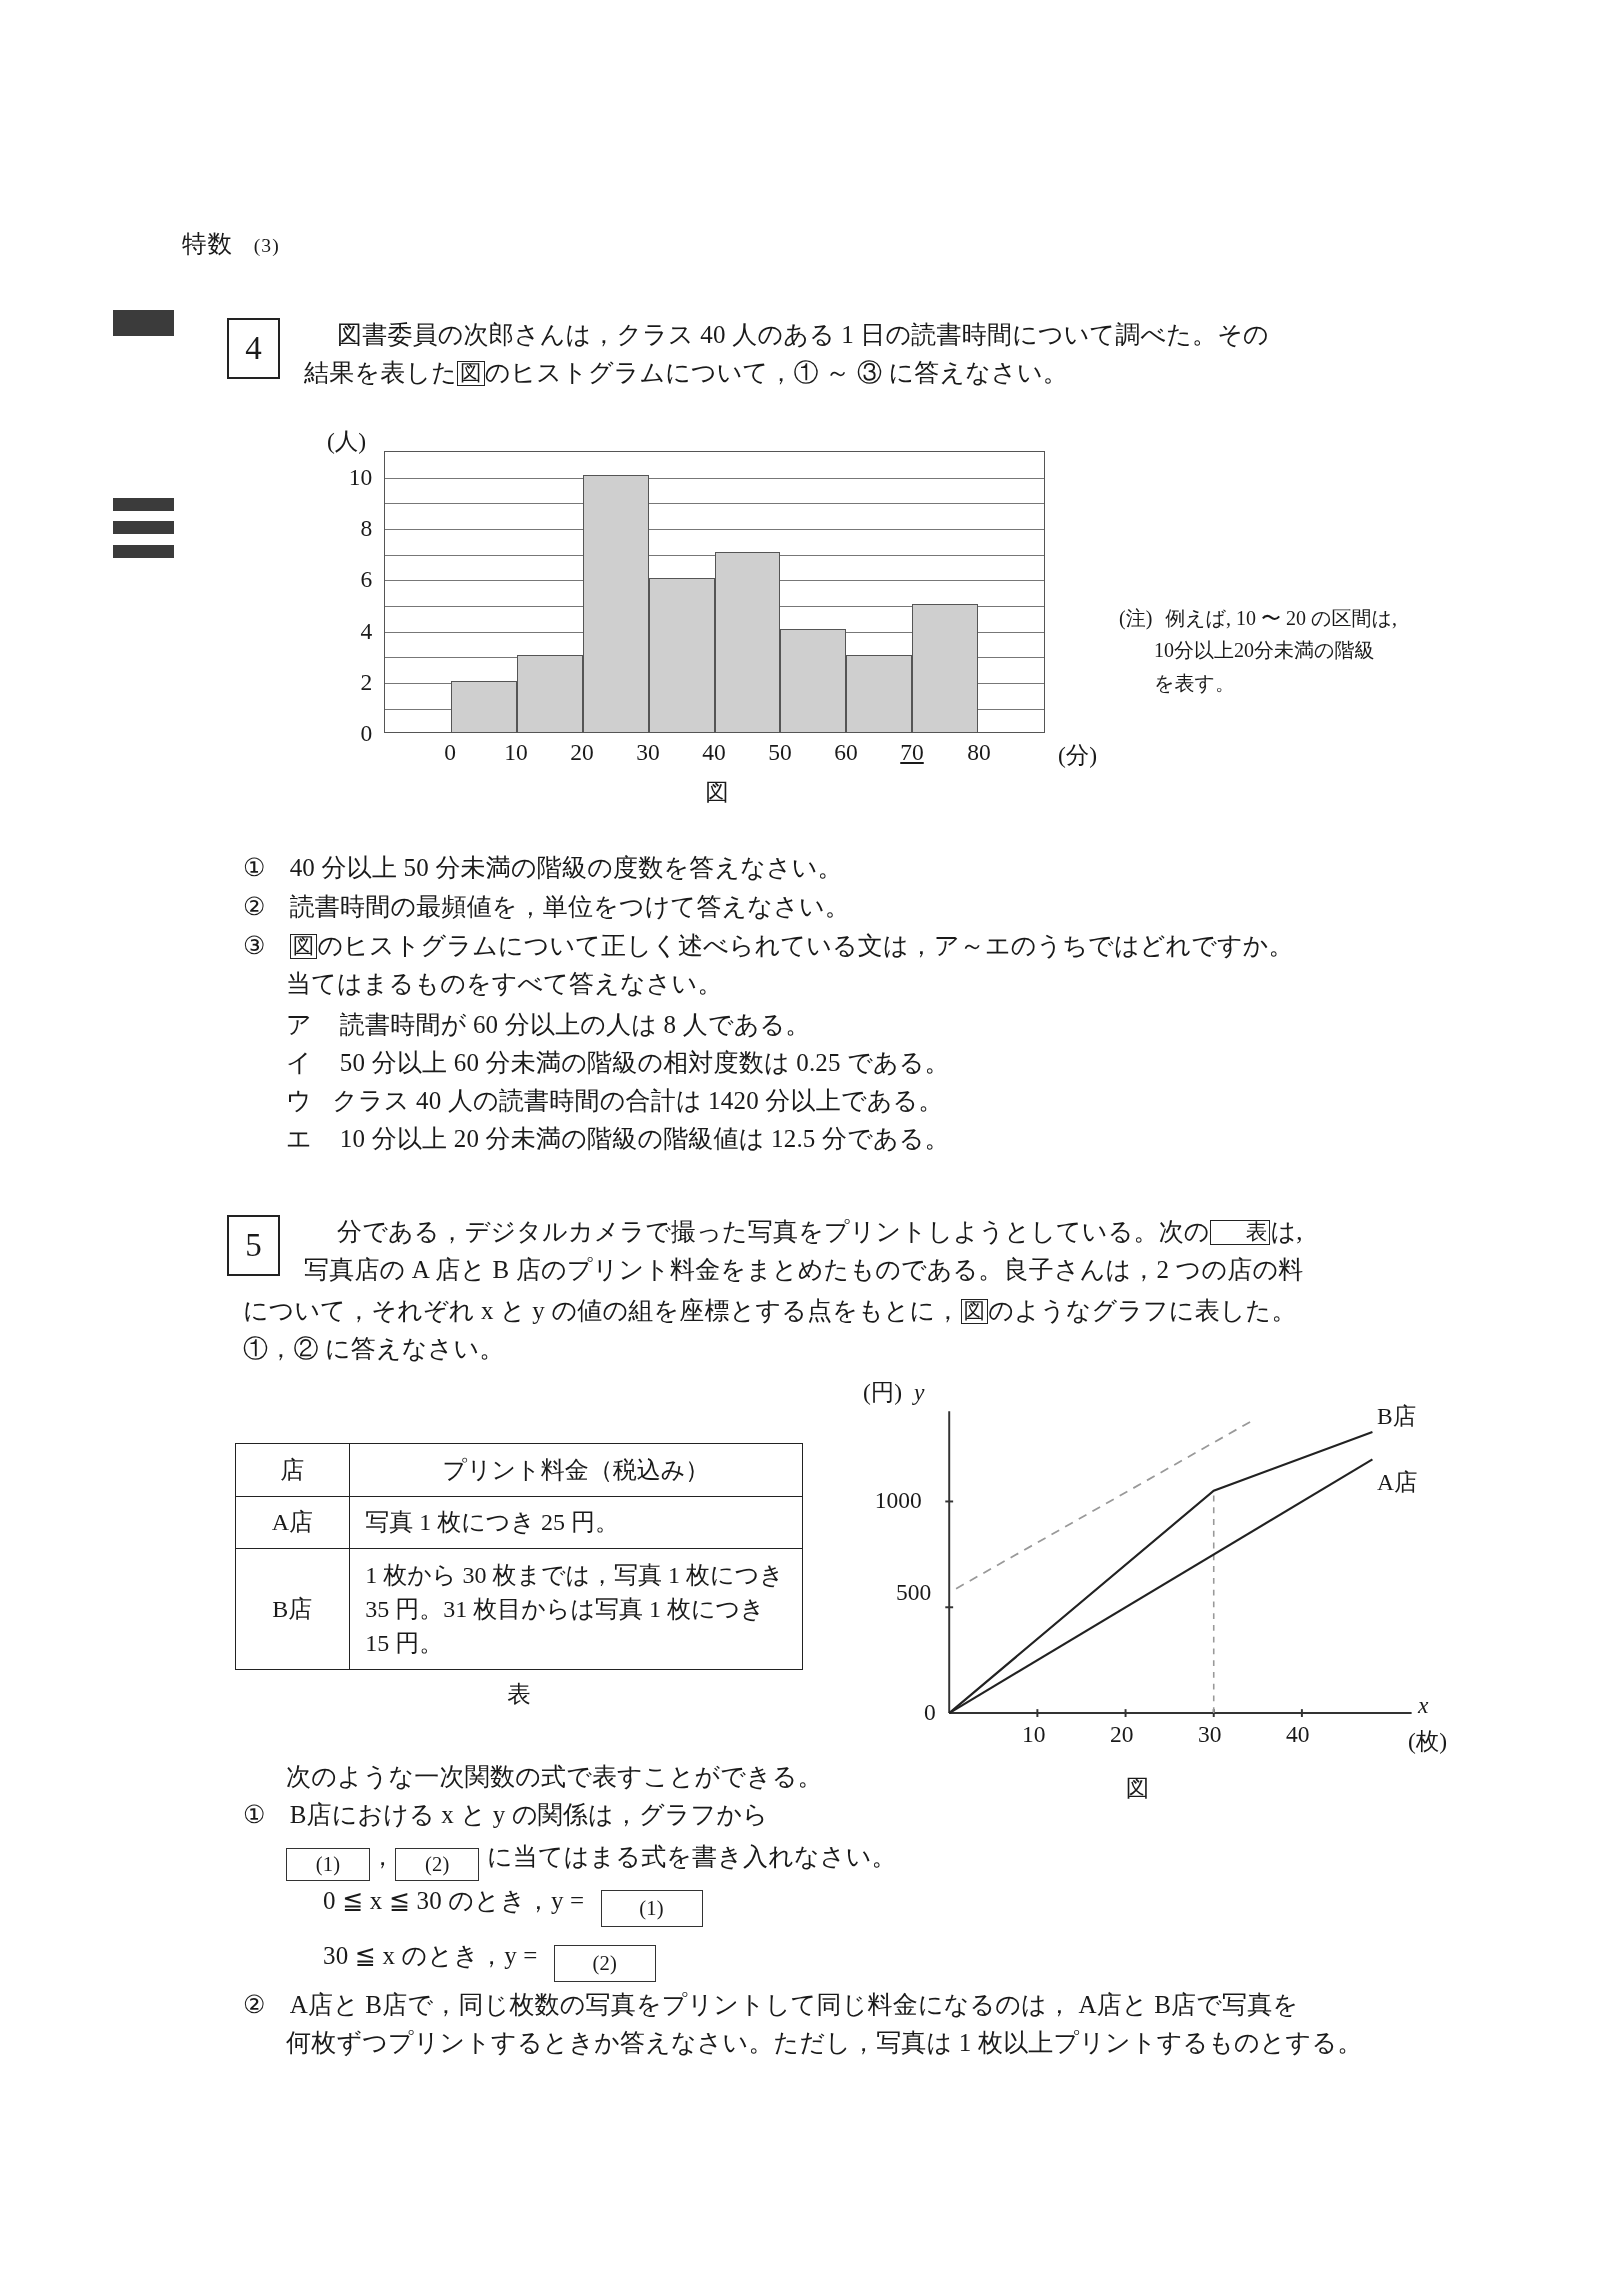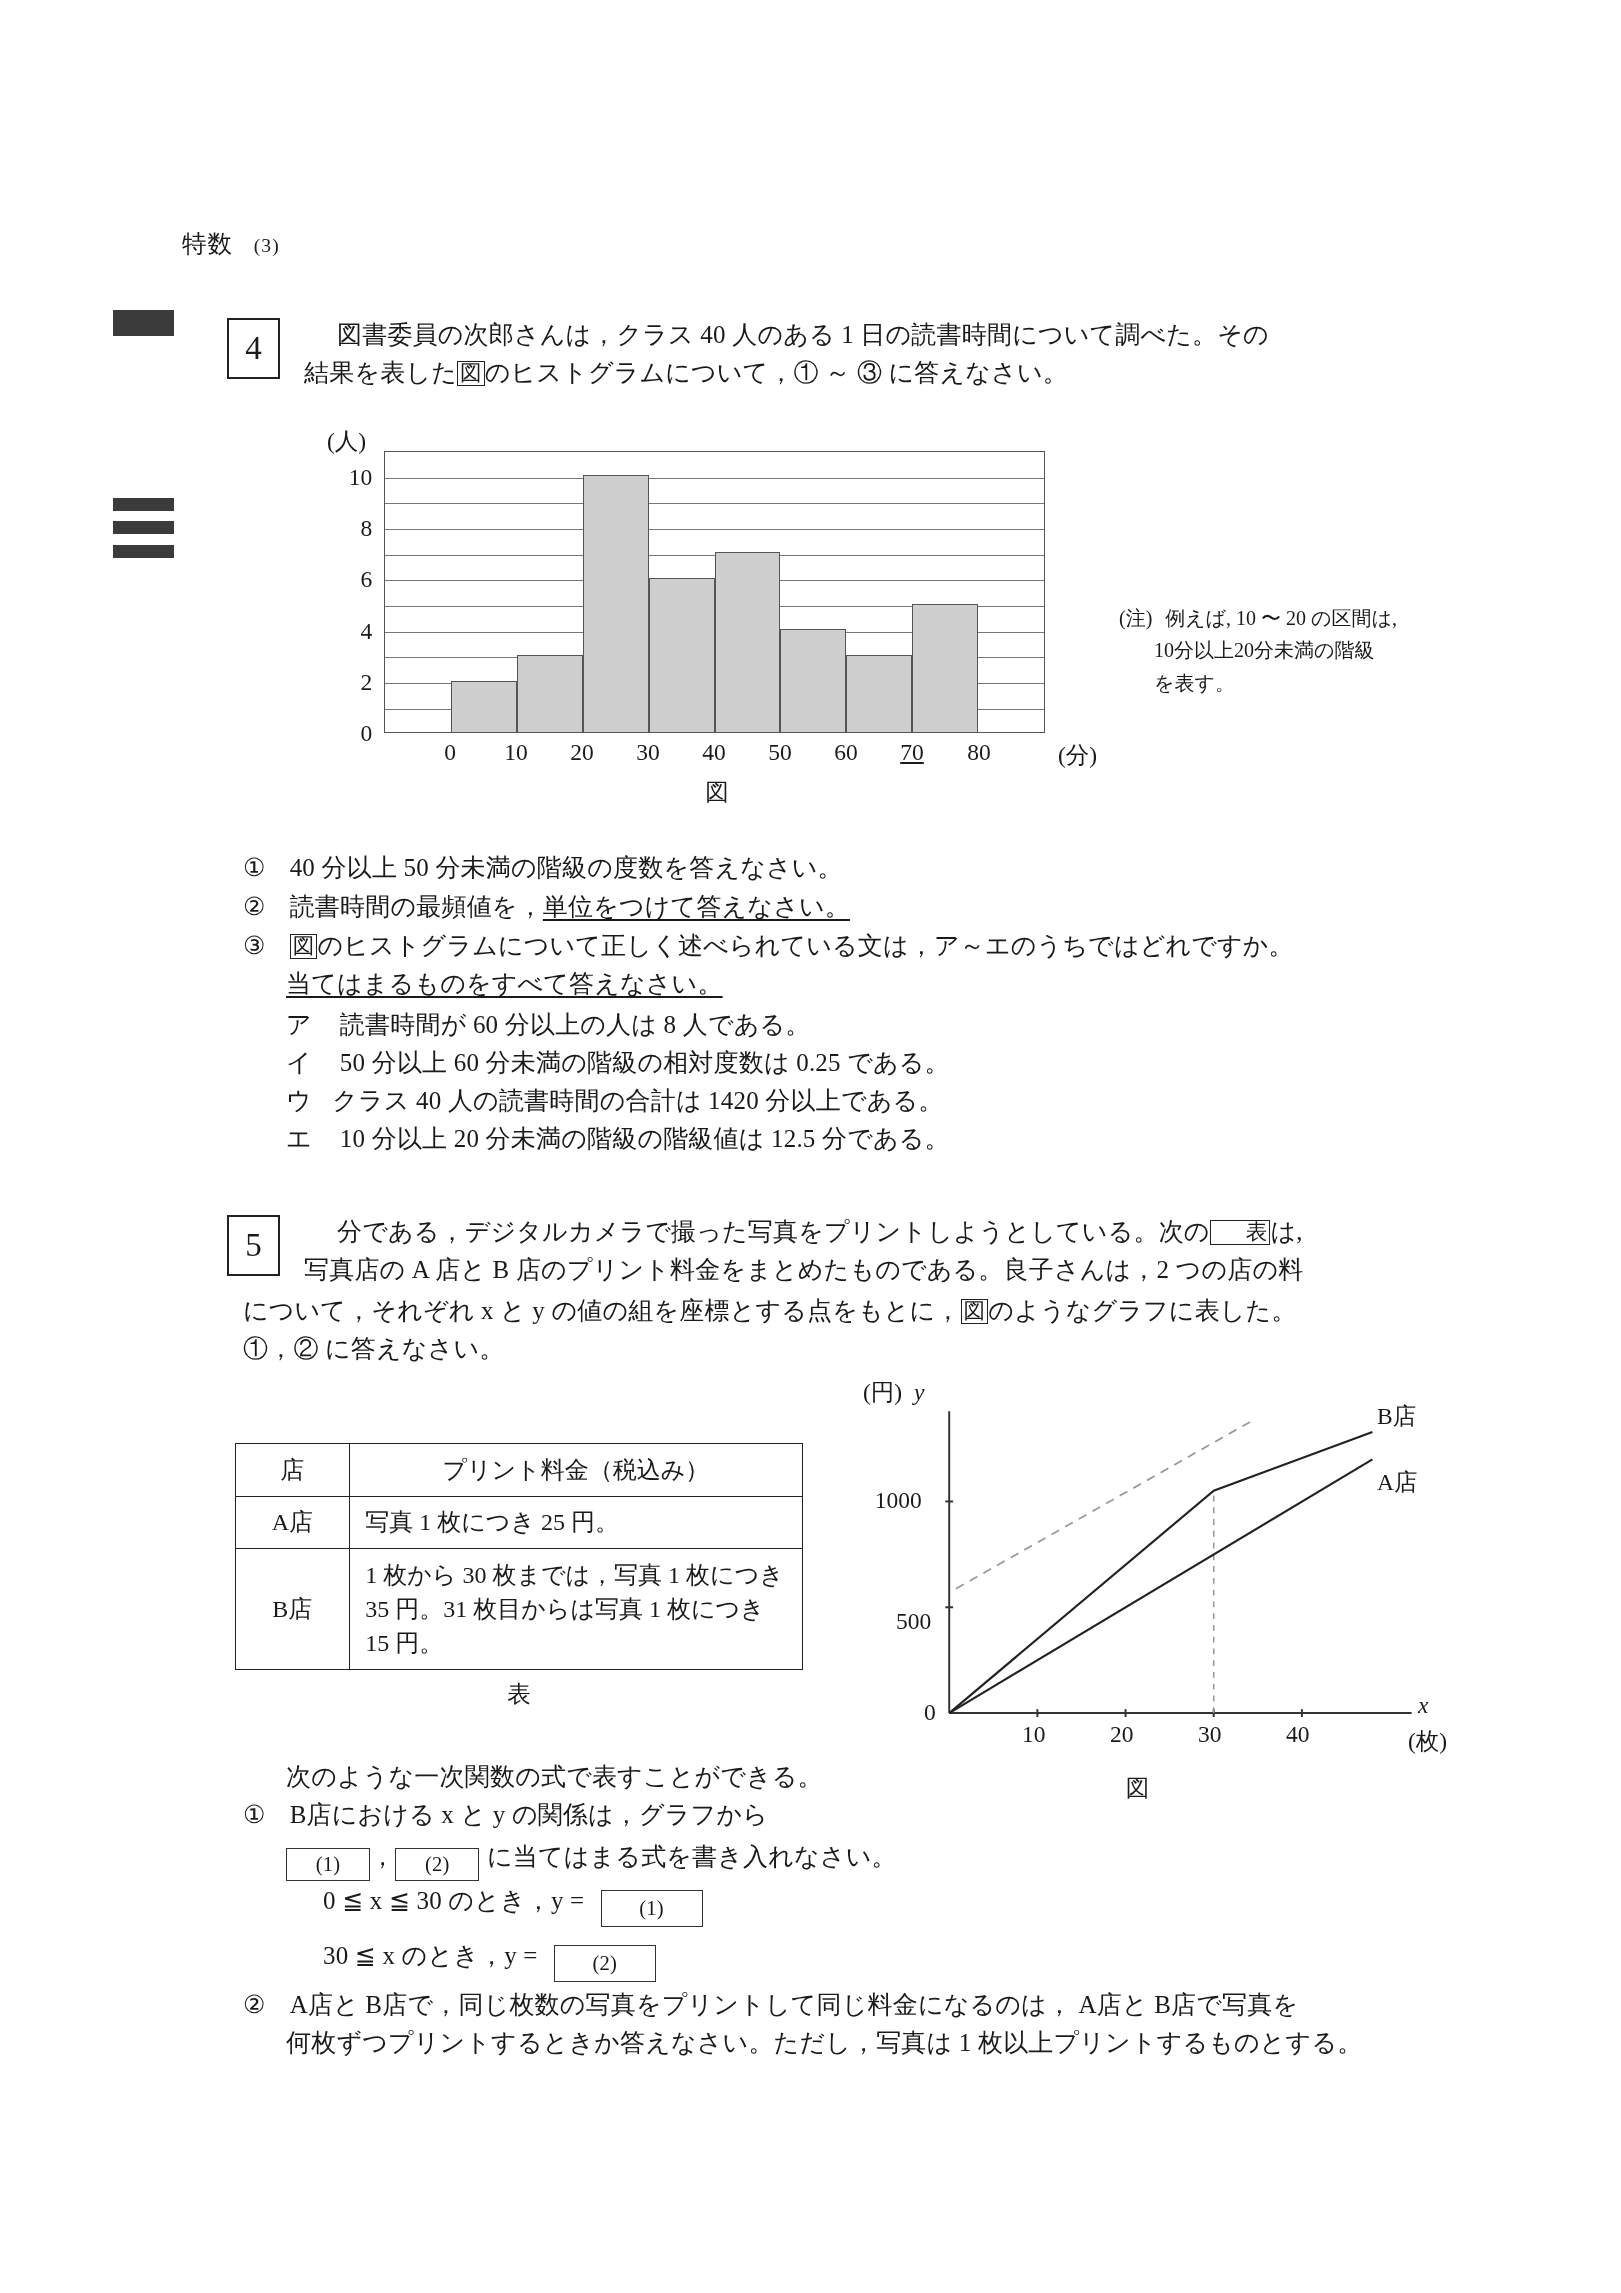--- a/index.html
+++ b/index.html
@@ -30,21 +30,21 @@
   .qnum {
     position:absolute;
     width:53px; height:61px;
     border:2px solid #222;
     display:flex; align-items:center; justify-content:center;
     font-size:33px; line-height:1;
     font-family:"Liberation Serif", serif;
   }
   .qbody { position:absolute; font-size:25px; line-height:1.52; letter-spacing:0.2px; }
 
-  .u { text-decoration:underline; text-underline-offset:3.9px; }
+  .u { text-underline-offset:3.9px; }
   .it { font-style:italic; font-family:"Liberation Serif", serif; }
   .boxed-fig {
     display:inline-block; border:1.6px solid #222; padding:0 2px;
     line-height:1.05; font-size:21.6px; vertical-align:1px;
   }
 
   
   #histogram { position:absolute; left:325px; top:429px; width:784px; height:333px; }
   .hist-frame {
     position:absolute; left:59px; top:21.6px;
@@ -299,21 +299,21 @@
 
       <line x1="358" y1="344" x2="358" y2="117" stroke="#999" stroke-width="1.6" stroke-dasharray="6,6"></line>
 
       <line x1="88" y1="344" x2="520" y2="85" stroke="#222" stroke-width="2.2"></line>
 
       <polyline points="88,344 358,117 520,57" fill="none" stroke="#222" stroke-width="2.2"></polyline>
     </svg>
     <div class="lg-text" style="left:514px; top:23.5px;">B店</div>
     <div class="lg-text" style="left:514px; top:90px;">A店</div>
     <div class="lg-text" style="left:11.8px; top:111px;">1000</div>
-    <div class="lg-text" style="left:33px; top:232px;">500</div>
+    <div class="lg-text" style="left:33px; top:203px;">500</div>
     <div class="lg-text" style="left:61px; top:323px;">0</div>
     <div class="lg-text" style="left:159px; top:345px;">10</div>
     <div class="lg-text" style="left:247px; top:345px;">20</div>
     <div class="lg-text" style="left:335px; top:345px;">30</div>
     <div class="lg-text" style="left:423px; top:345px;">40</div>
     <div class="lg-text it" style="left:555px; top:316px;">x</div>
     <div class="lg-text" style="left:545px; top:349px;">(枚)</div>
     <div class="lg-caption">図</div>
   </div>
 

